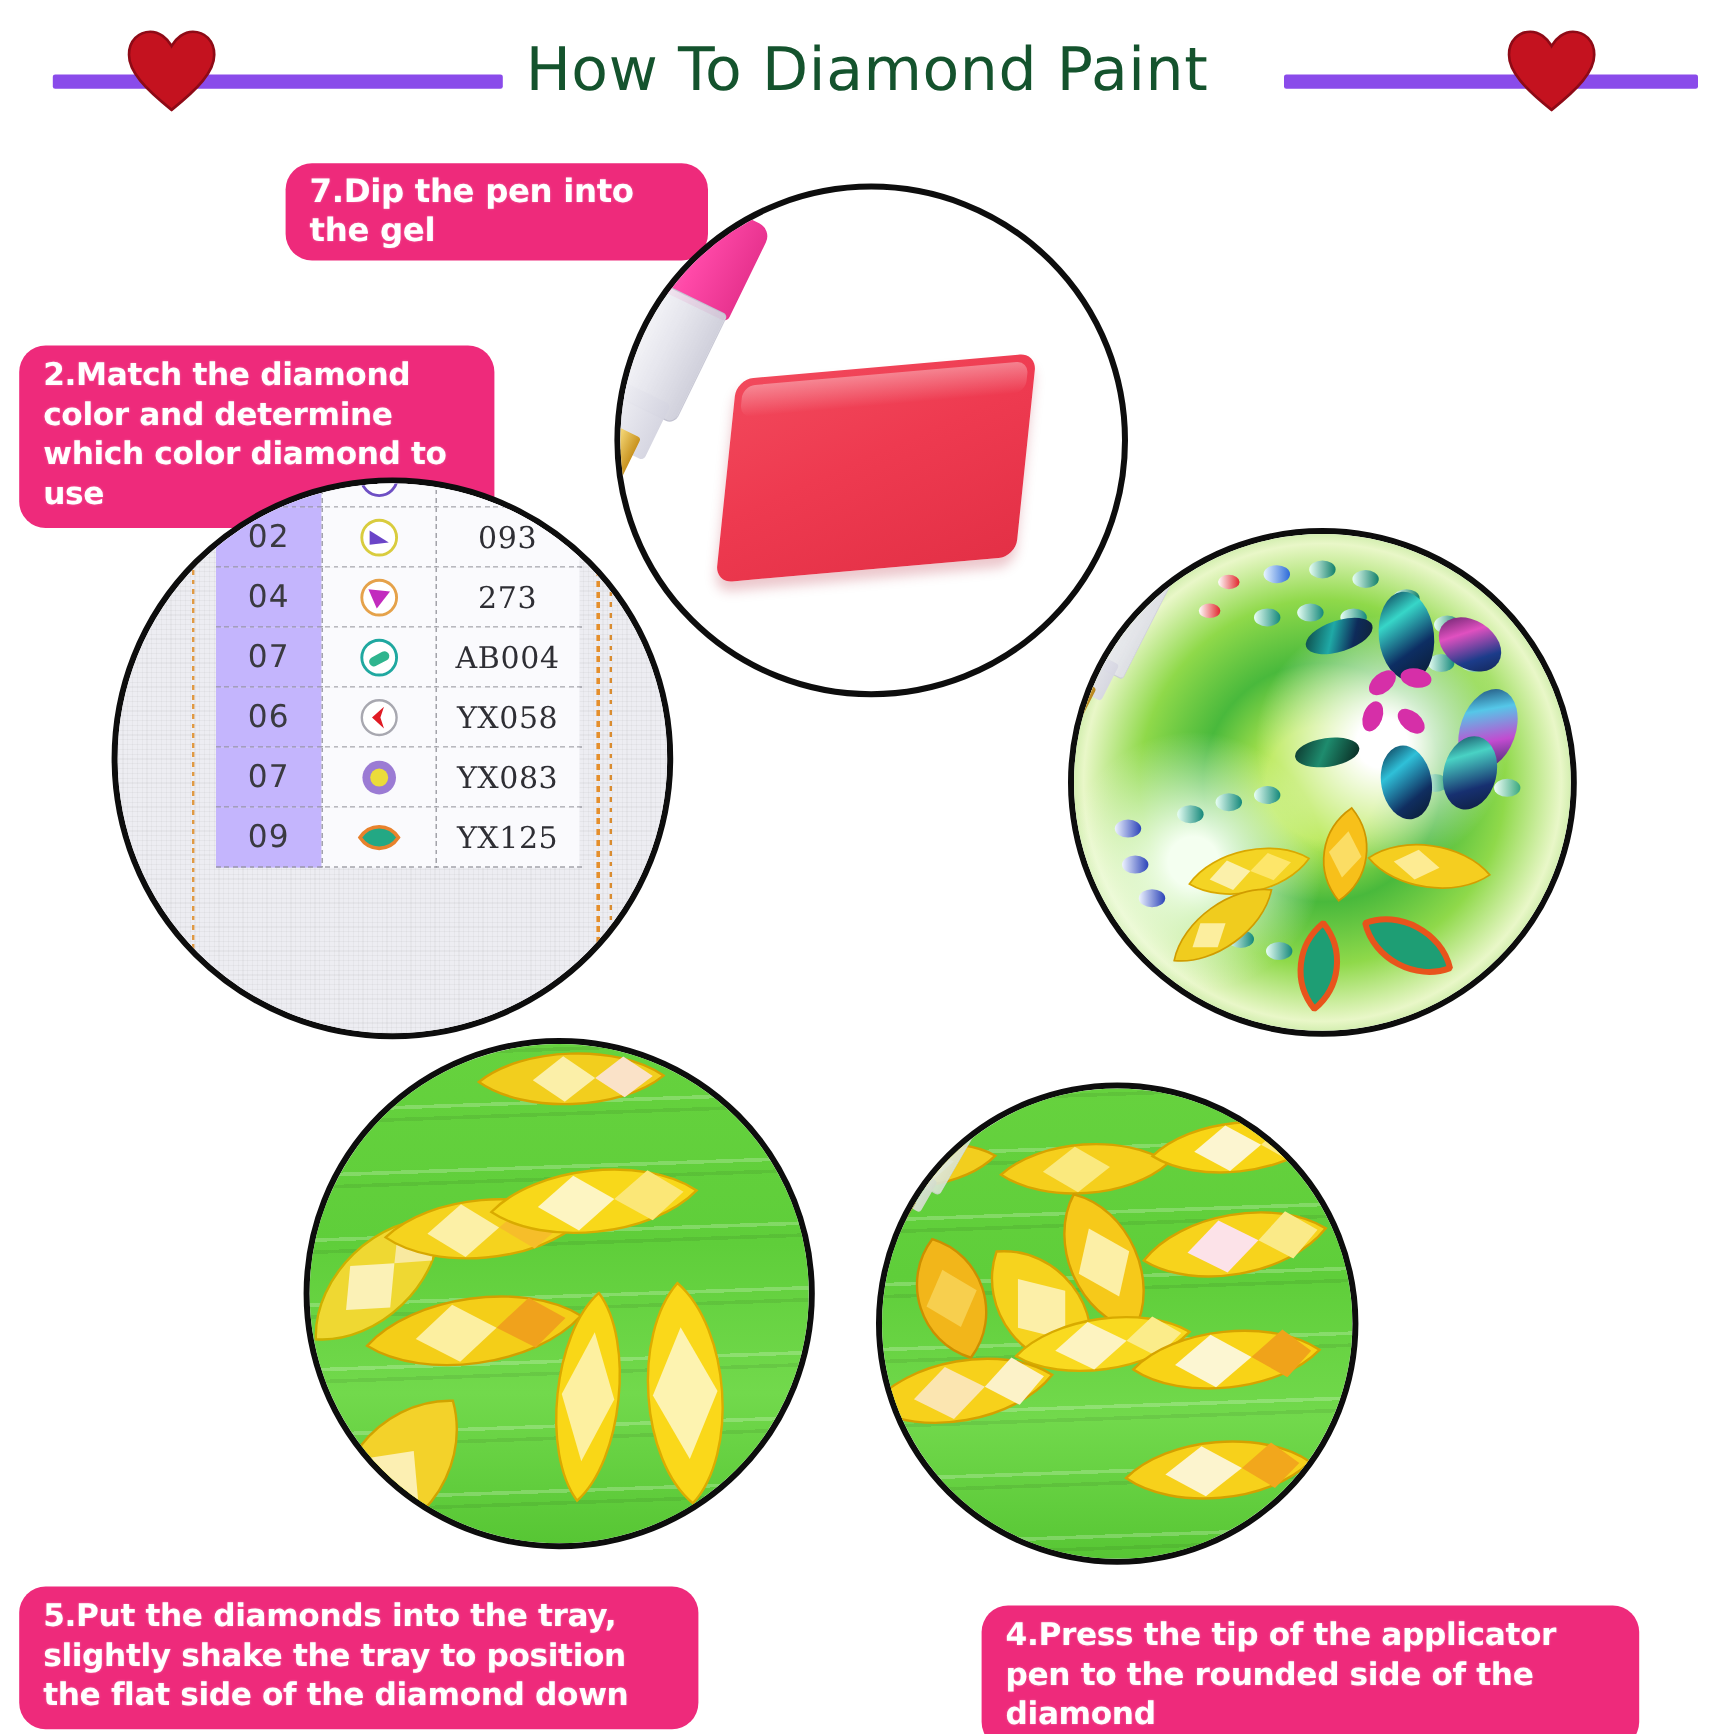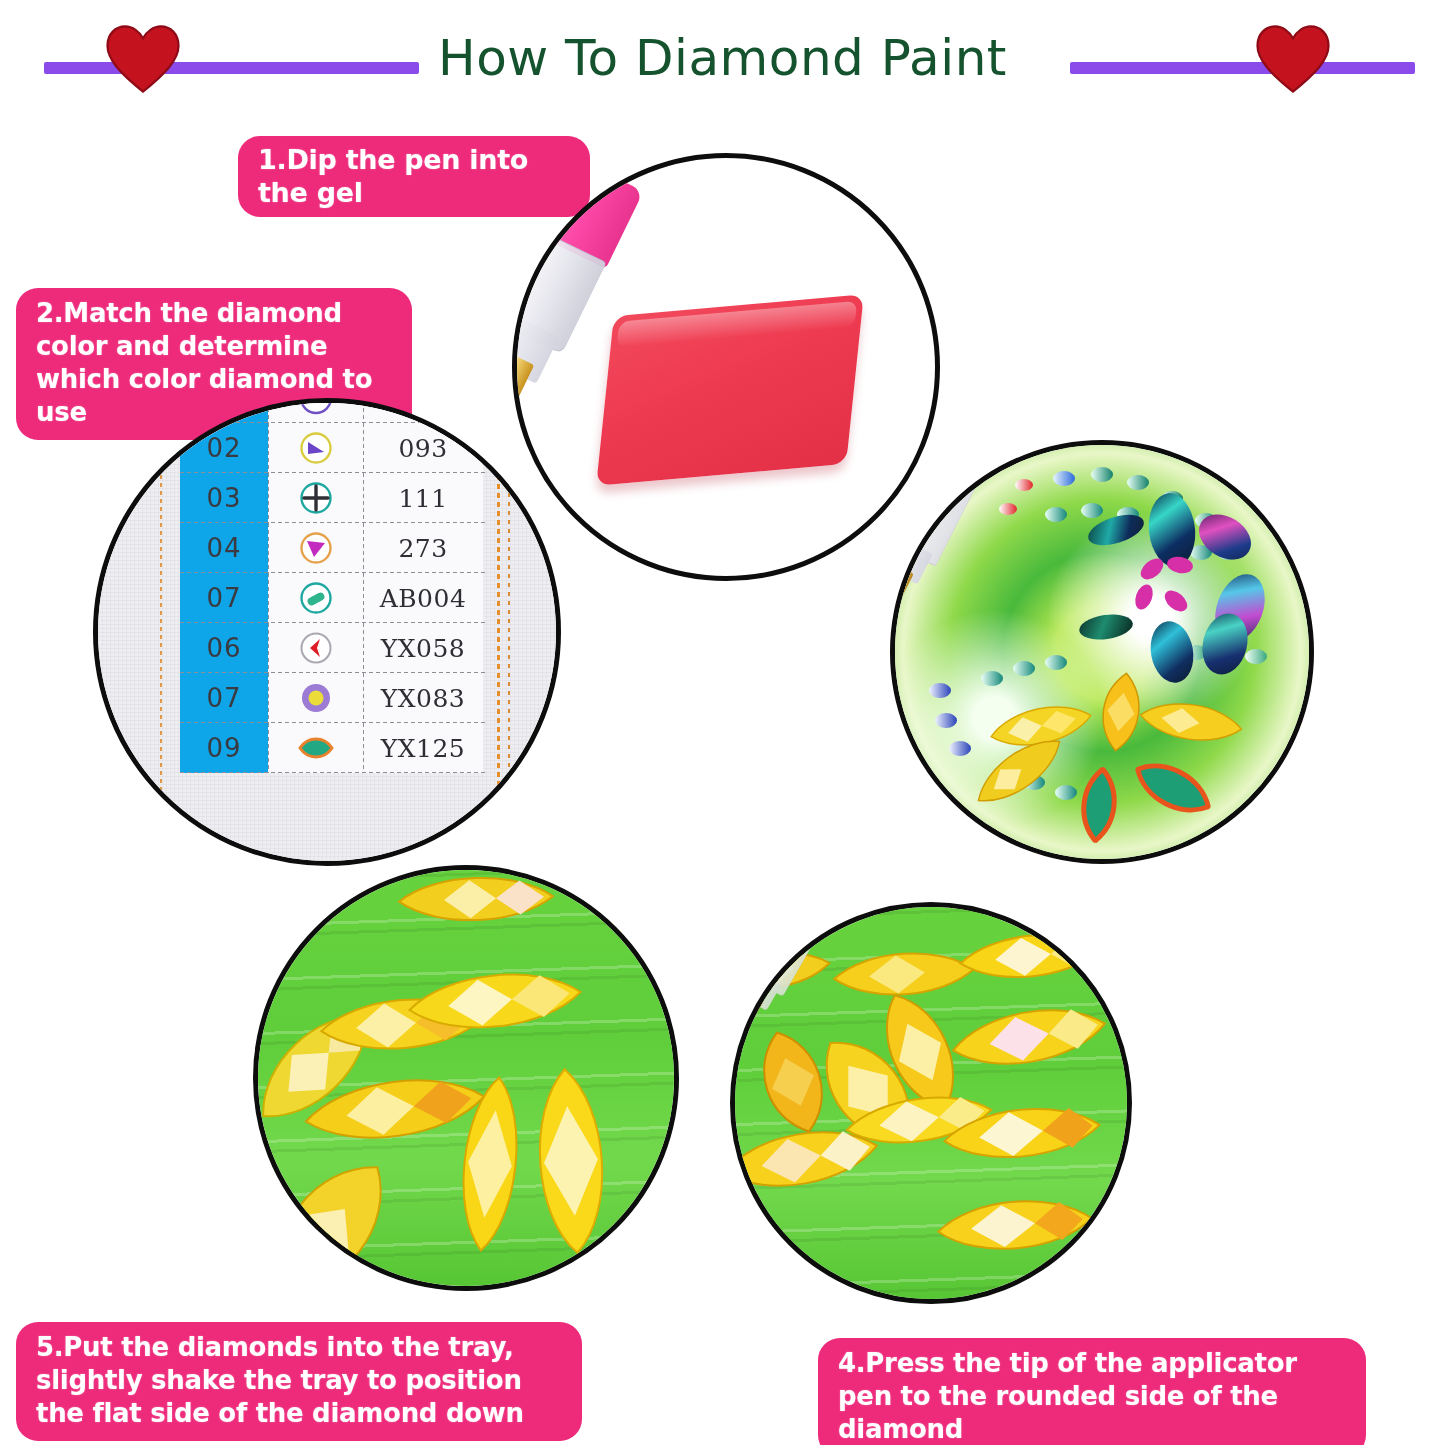--- a/index.html
+++ b/index.html
@@ -108,21 +108,21 @@
     background:repeating-linear-gradient(180deg,#D98C30 0 4px,transparent 4px 9px);}
 
   .chart{position:absolute;left:82px;top:-30px;width:305px;}
   .crow{position:relative;height:50px;display:flex;align-items:center;}
   .crow::after{content:"";position:absolute;left:0;right:0;bottom:0;height:1px;
     background:repeating-linear-gradient(90deg,#8e8e96 0 4px,transparent 4px 7px);}
   .cc{position:relative;height:100%;display:flex;align-items:center;justify-content:center;box-sizing:border-box;}
   .cc + .cc::before{content:"";position:absolute;left:0;top:0;bottom:0;width:1px;
     background:repeating-linear-gradient(180deg,#8e8e96 0 4px,transparent 4px 7px);}
   .c-no{width:88px;font-family:"DejaVu Sans", sans-serif;font-size:26px;color:#3a3a40;
-    background:#0ea5e9;letter-spacing:1px;}
+    background:#c4b5fd;letter-spacing:1px;}
   .c-sym{width:95px;background:#FAFAFD;}
   .c-code{width:120px;font-family:"DejaVu Serif", serif;font-size:25px;color:#2e2e34;
     background:#FAFAFD;letter-spacing:.5px;}
   .sym{width:40px;height:40px;position:relative;}
   .sym svg{display:block;width:100%;height:100%;}
 
   
   .mandala{position:absolute;inset:0;
     background:
       radial-gradient(circle at 62% 42%, #ffffff 0 6%, rgba(255,255,255,0) 30%),
@@ -180,21 +180,21 @@
       </svg>
   </div>
   <div class="heart h-right">
     <svg viewBox="0 0 100 92">
         <path d="M50 90 C20 66 2 47 2 28 C2 12 13 2 26 2 C36 2 45 9 50 18 C55 9 64 2 74 2 C87 2 98 12 98 28 C98 47 80 66 50 90 Z" fill="#C4121F" stroke="#8E0A16" stroke-width="3"></path>
       </svg>
   </div>
 
   <div class="page-title">How To Diamond Paint</div>
 
-  <div class="pill p1">1.Dip the pen into the gel</div>
+  <div class="pill p1">7.Dip the pen into the gel</div>
   <div class="pill p2">2.Match the diamond color and determine which color diamond to use</div>
   <div class="pill p3">5.Put the diamonds into the tray, slightly shake the tray to position the flat side of the diamond down</div>
   <div class="pill p4">4.Press the tip of the applicator pen to the rounded side of the diamond</div>
 
   <div class="bubble b1">
     <div class="inner">
       <div class="gel-pad"></div>
       <div class="pen1">
         <div class="pen-cap"></div>
         <div class="pen-body"></div>
@@ -234,32 +234,20 @@
             <div class="sym">
               <svg viewBox="0 0 40 40">
                   <circle cx="20" cy="20" r="14.5" fill="#fff" stroke="#D9CC3E" stroke-width="2.4"></circle>
                   <path d="M12 14 L28 24 L12 26 Z" fill="#6B45C8"></path>
                 </svg>
             </div>
           </div>
           <div class="cc c-code">093</div>
         </div>
 
-        <div class="crow">
-          <div class="cc c-no">03</div>
-          <div class="cc c-sym">
-            <div class="sym">
-              <svg viewBox="0 0 40 40">
-                  <circle cx="20" cy="20" r="14.5" fill="#fff" stroke="#1FA8A0" stroke-width="2.4"></circle>
-                  <path d="M20 8 L20 32 M8 20 L32 20" stroke="#2F2F35" stroke-width="3.4" stroke-linecap="round"></path>
-                </svg>
-            </div>
-          </div>
-          <div class="cc c-code">111</div>
-        </div>
 
         <div class="crow">
           <div class="cc c-no">04</div>
           <div class="cc c-sym">
             <div class="sym">
               <svg viewBox="0 0 40 40">
                   <circle cx="20" cy="20" r="14.5" fill="#fff" stroke="#E5A24A" stroke-width="2.4"></circle>
                   <path d="M11 13 L29 15 L18 29 Z" fill="#C22BBE"></path>
                 </svg>
             </div>

